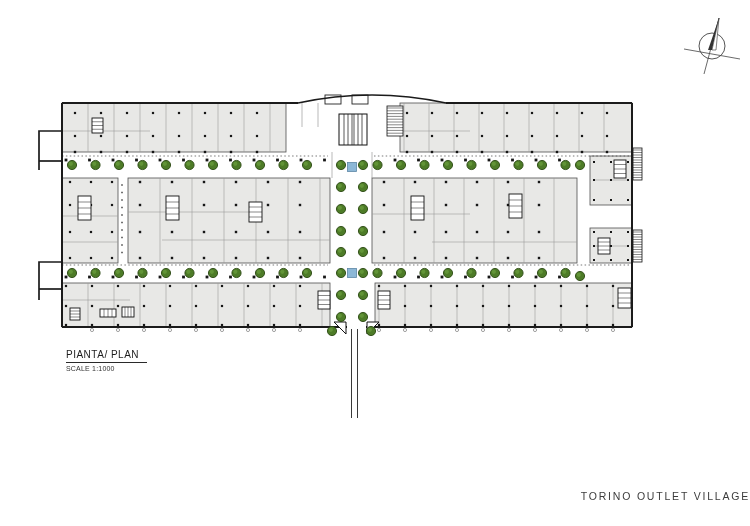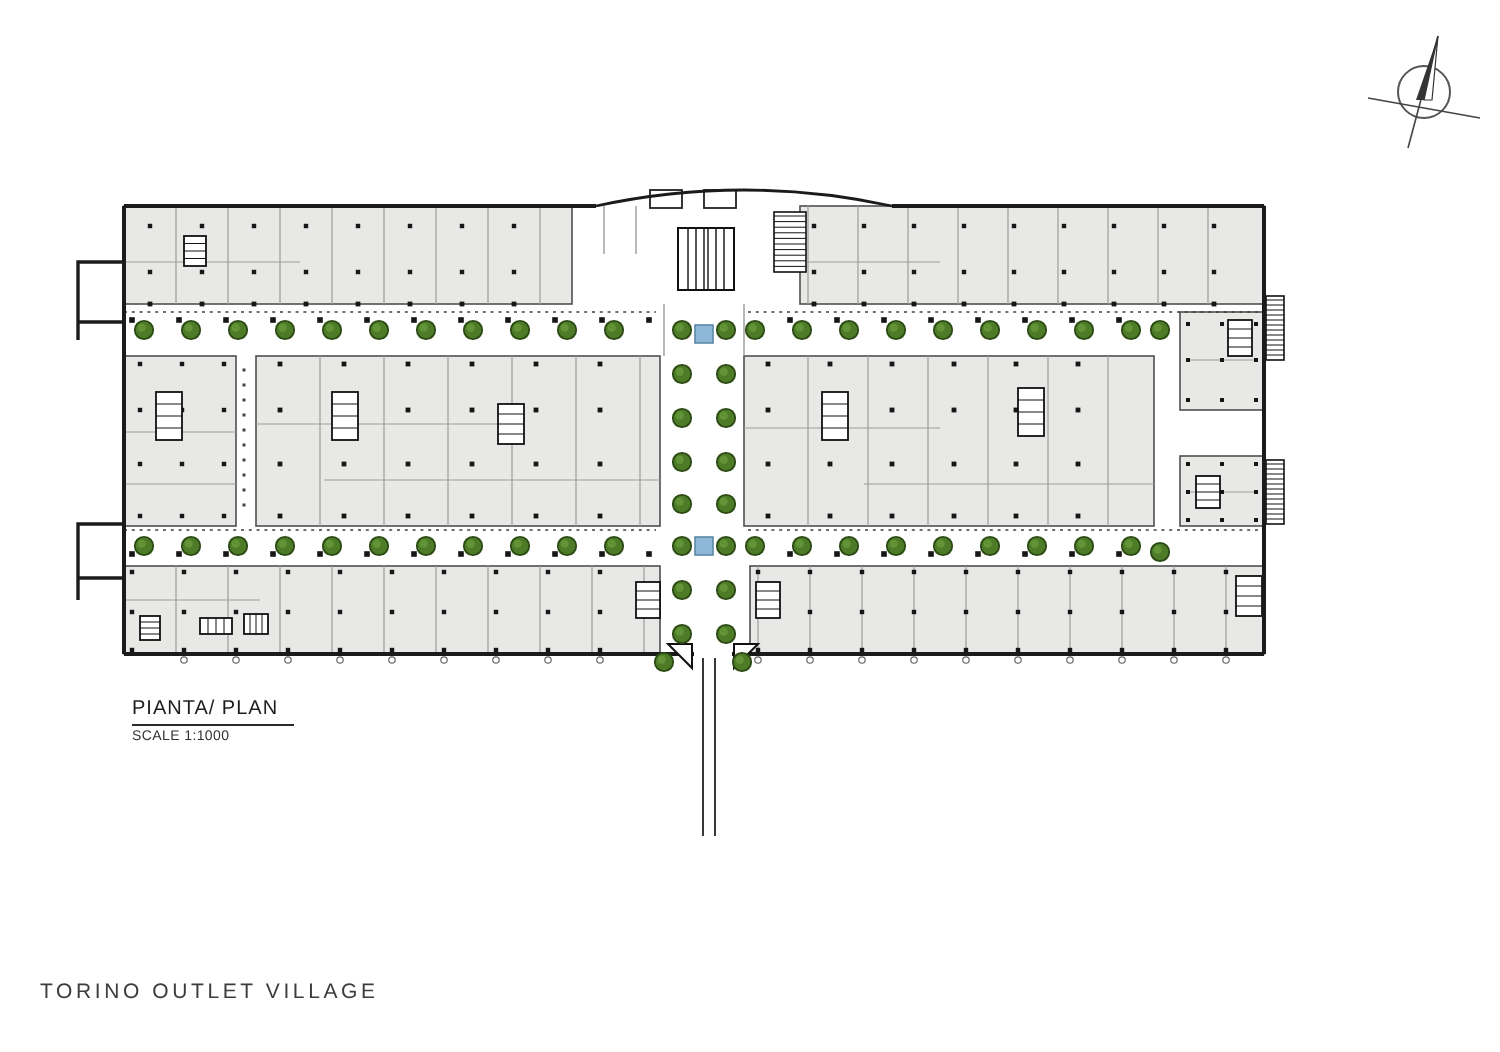--- a/index.html
+++ b/index.html
@@ -8,21 +8,21 @@
     font-family:Liberation Sans, sans-serif;overflow:hidden;
   }
   .plan-svg{position:absolute;left:0;top:0;}
   .plan-label{position:absolute;left:66px;top:344px;}
   .plan-label-title{
     display:inline-block;font-size:10px;color:#1d1d1d;letter-spacing:.5px;
     border-bottom:1.5px solid #2a2a2a;padding:0 8px 2px 0;
   }
   .plan-label-scale{font-size:7px;color:#333;margin-top:2px;letter-spacing:.2px;}
   .sheet-title{
-    position:absolute;left:0;right:0;top:490px;text-align:left;padding-left:20px;
+    position:absolute;left:0;right:0;top:490px;text-align:right;padding-left:20px;
     font-size:10.5px;letter-spacing:1.8px;color:#3c3c3c;
   }
 </style>
 </head>
 <body>
 
 <div class="canvas">
   <svg id="plan-svg" class="plan-svg" width="750" height="526" viewBox="0 0 750 526">
       <g>
         <rect x="62" y="103" width="224" height="49" fill="#e8e8e6" stroke="#4f4f4f" stroke-width="0.8"></rect>

